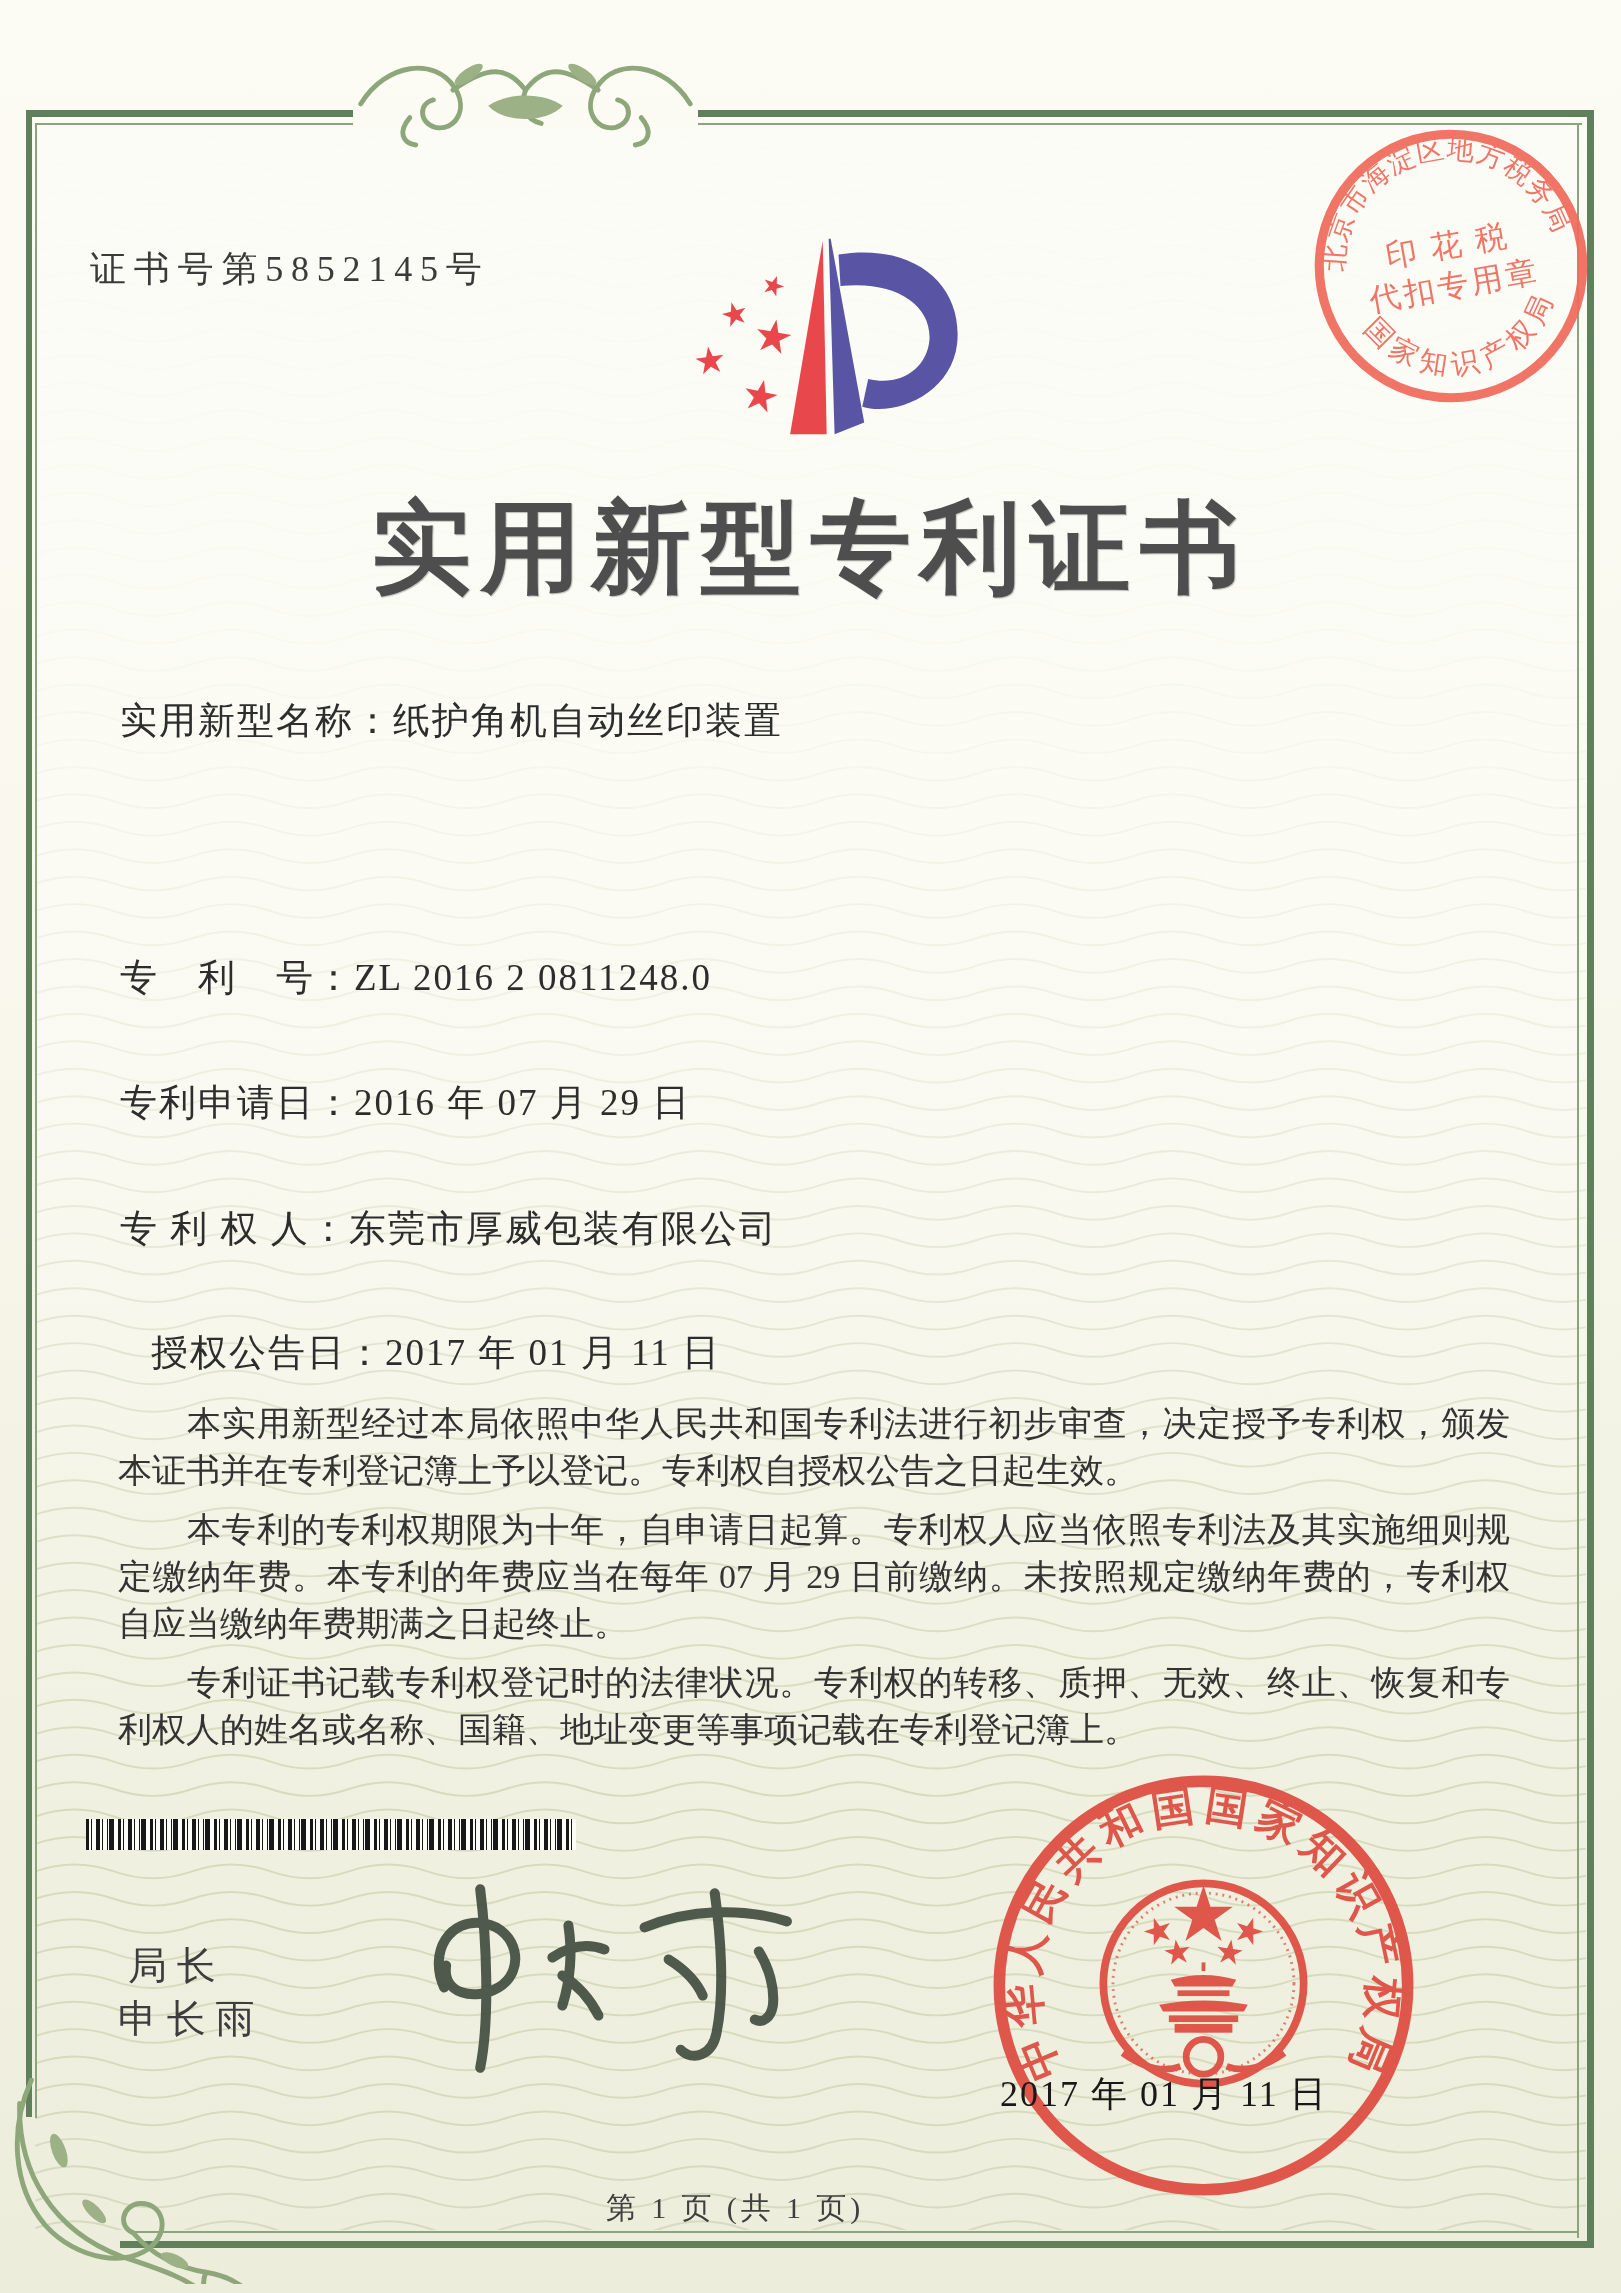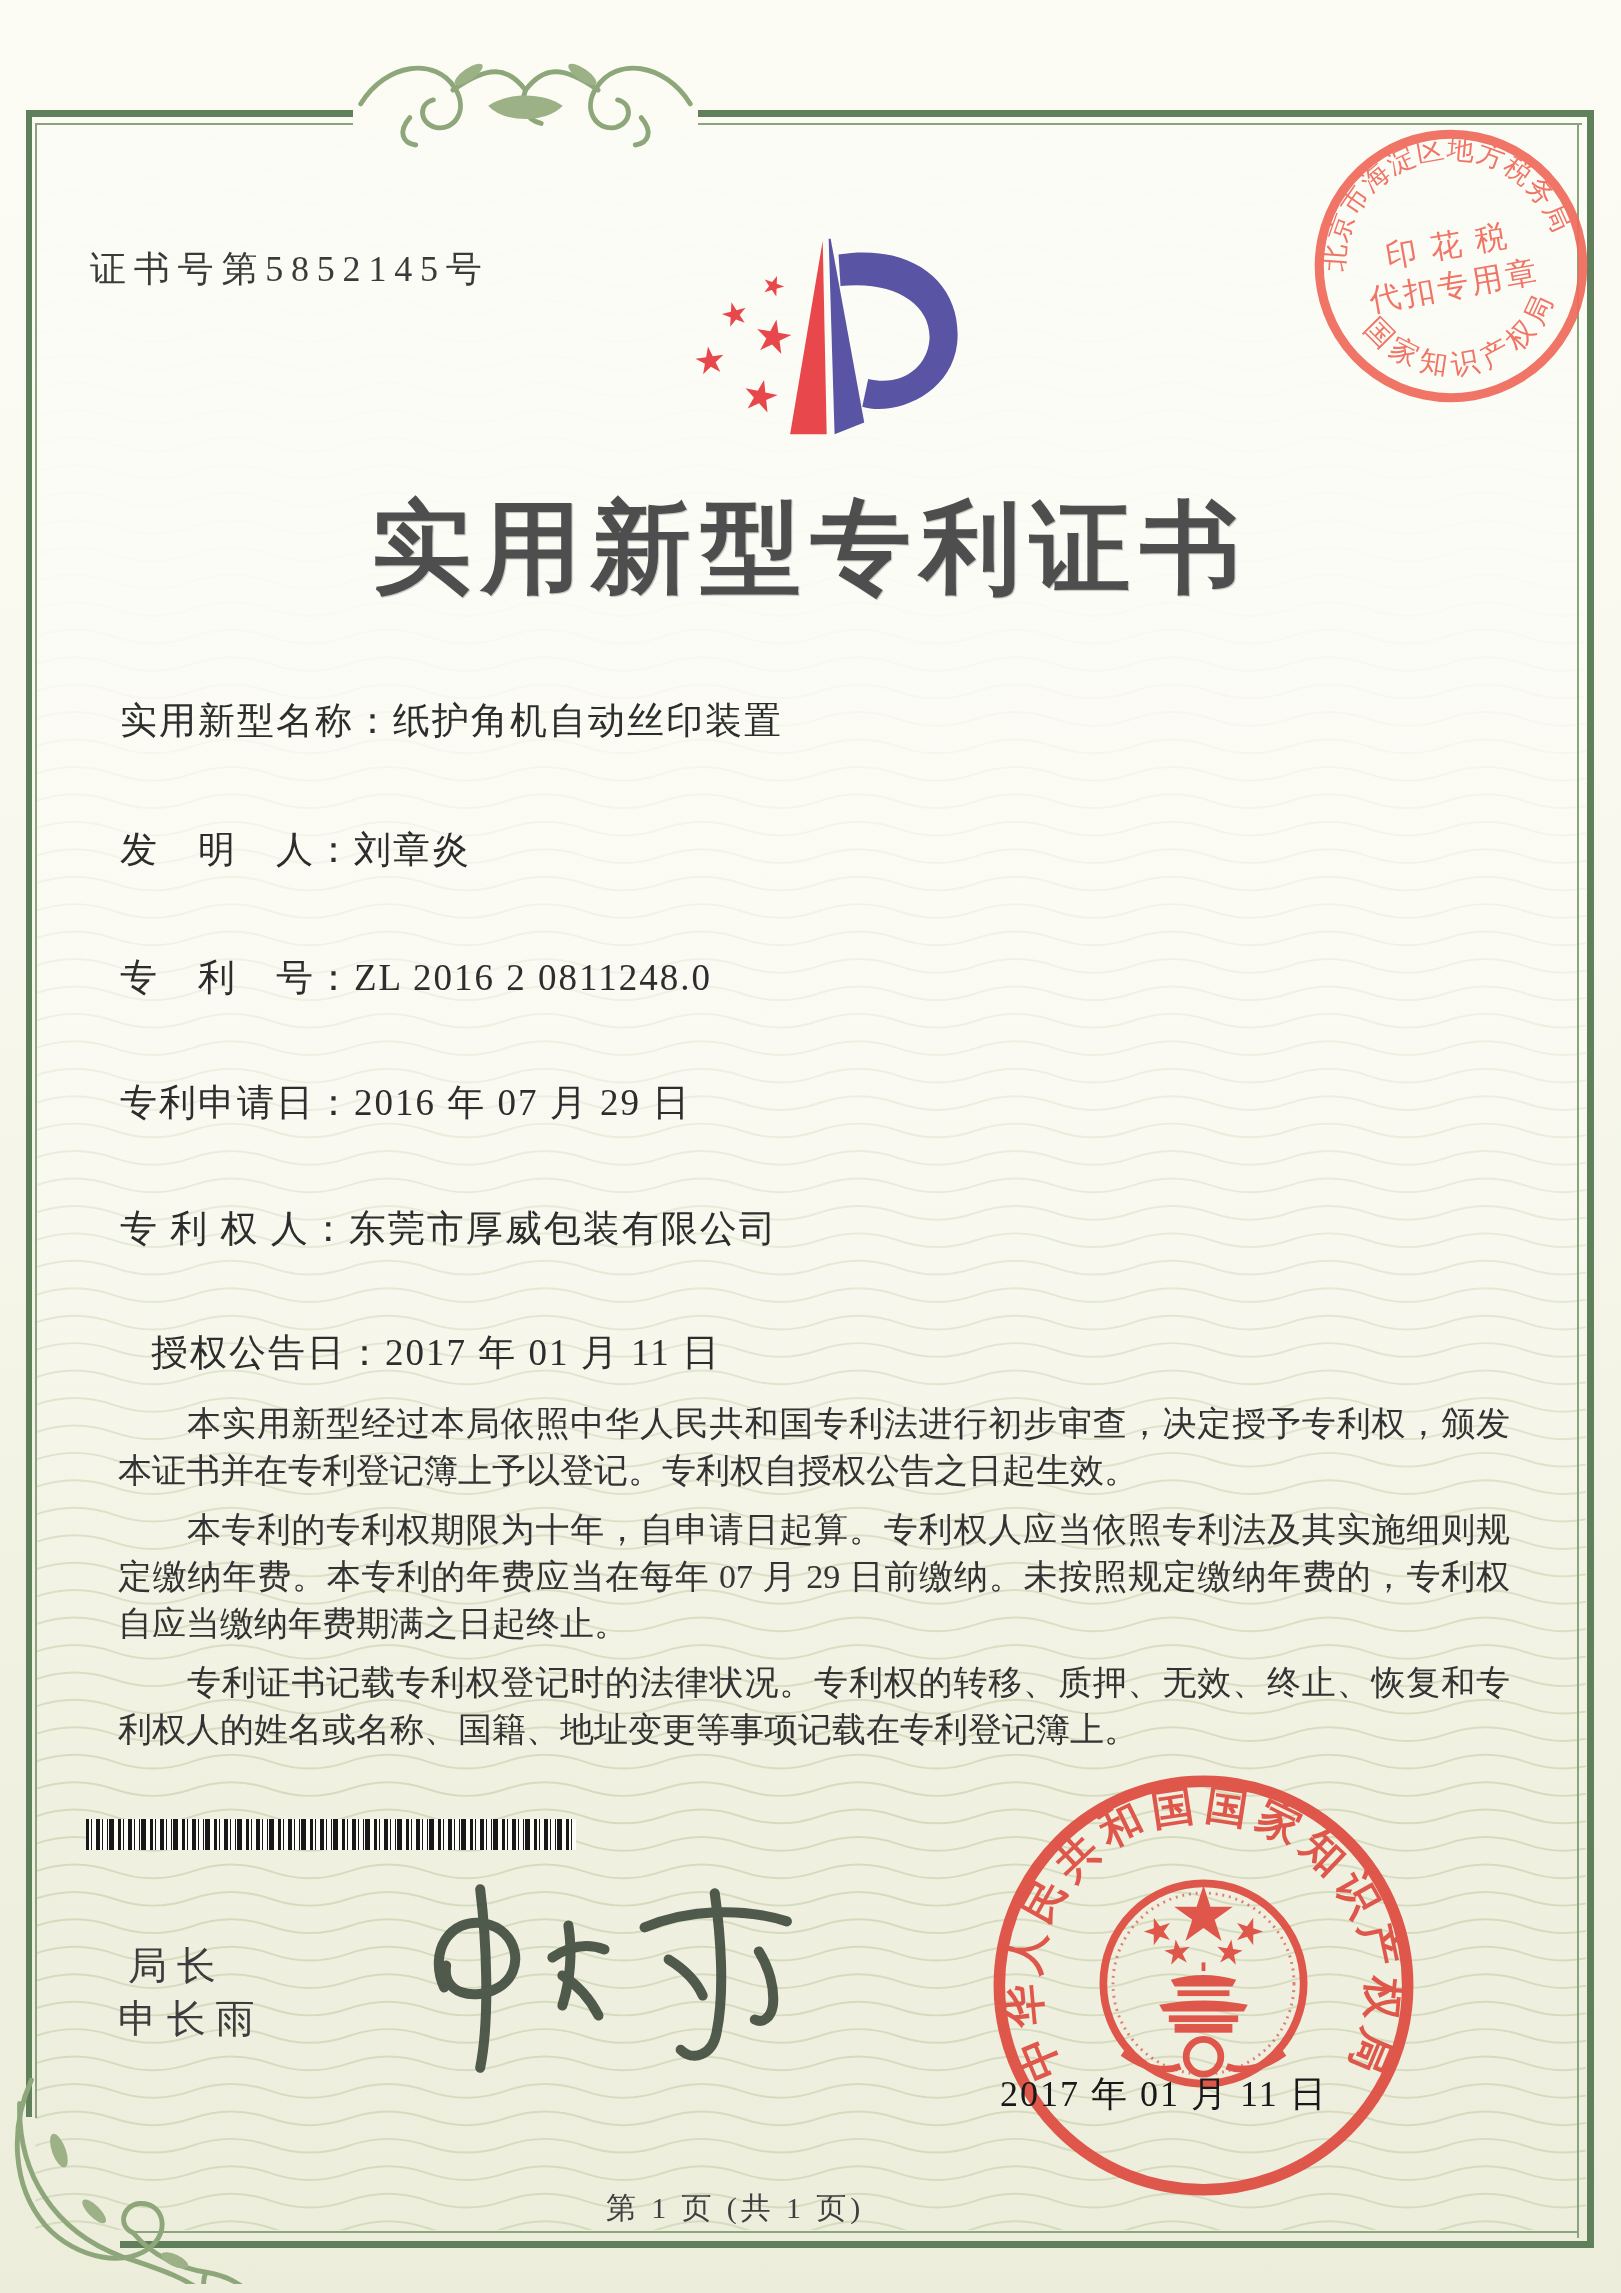--- a/index.html
+++ b/index.html
@@ -209,23 +209,20 @@
     </text>
     <text x="150" y="140" font-size="31" fill="#ef6a5a" text-anchor="middle" letter-spacing="3">印 花 税</text>
     <text x="150" y="180" font-size="31" fill="#ef6a5a" text-anchor="middle" letter-spacing="3">代扣专用章</text>
   </svg>
 
   <div class="txt" id="title">实用新型专利证书</div>
 
   <div class="field-row" style="top:696px;">
     <span>实用新型名称：</span><span>纸护角机自动丝印装置</span>
   </div>
-  <div class="field-row" style="top:825px;">
-    <span>发　明　人：</span><span>刘章炎</span>
-  </div>
   <div class="field-row" style="top:953px;">
     <span>专　利　号：</span><span>ZL 2016 2 0811248.0</span>
   </div>
   <div class="field-row" style="top:1078px;">
     <span>专利申请日：</span><span>2016 年 07 月 29 日</span>
   </div>
   <div class="field-row" style="top:1204px;">
     <span>专 利 权 人：</span><span>东莞市厚威包装有限公司</span>
   </div>
   <div class="field-row" style="top:1328px;margin-left:31px;">

